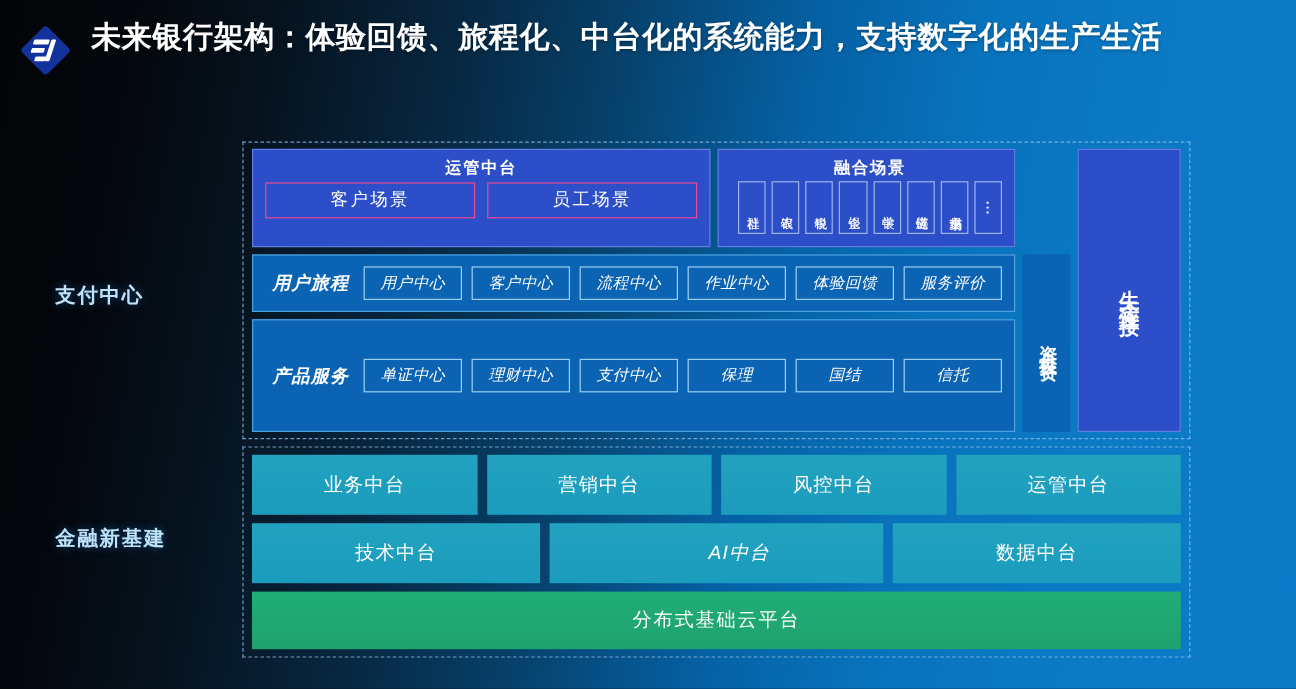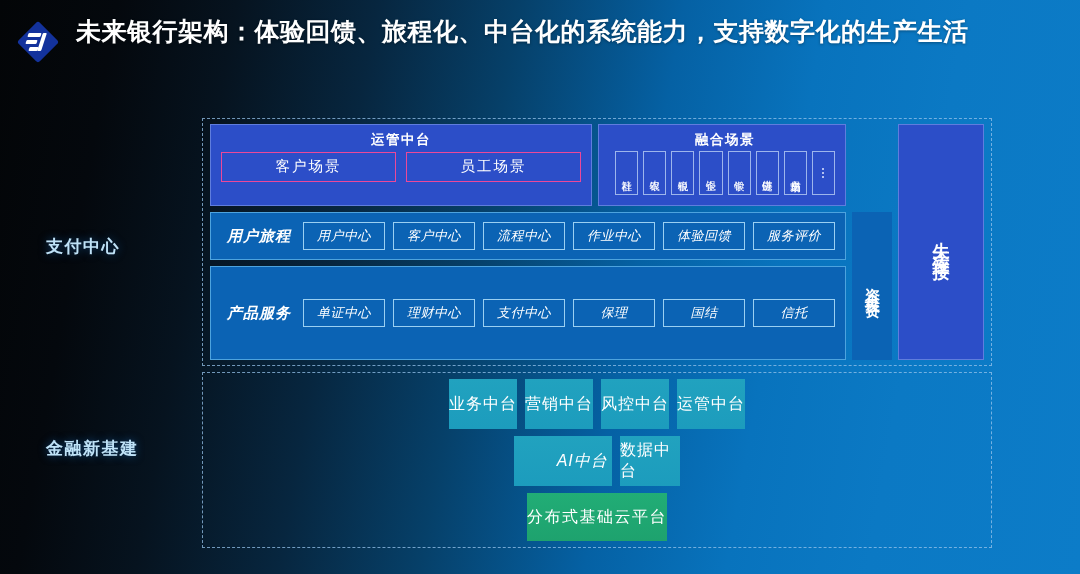--- a/index.html
+++ b/index.html
@@ -268,21 +268,20 @@
   }
 
   
   #bottom-inner {
     position: absolute;
     left: 210px; top: 379px;
     width: 774px; height: 162px;
     display: flex;
     flex-direction: column;
     gap: 7px;
-    align-items: center;
   }
   .mid-row { display: flex; gap: 8px; height: 50px; }
   .midbox {
     flex: 1 1 0;
     background: linear-gradient(180deg, #21a2bf 0%, #1c9cbd 100%);
     color: #ffffff;
     font-size: 16px;
     letter-spacing: 1px;
     display: flex;
     align-items: center;
@@ -398,20 +397,21 @@
   <div id="bottom-inner">
 
     <div class="mid-row">
       <div class="midbox">业务中台</div>
       <div class="midbox">营销中台</div>
       <div class="midbox">风控中台</div>
       <div class="midbox">运管中台</div>
     </div>
 
     <div class="mid-row">
+      <div class="midbox">技术中台</div>
       <div class="midbox italic">AI中台</div>
       <div class="midbox">数据中台</div>
     </div>
 
     <div id="cloud-row">
       <div id="cloud-box">分布式基础云平台</div>
     </div>
 
   </div>
 

